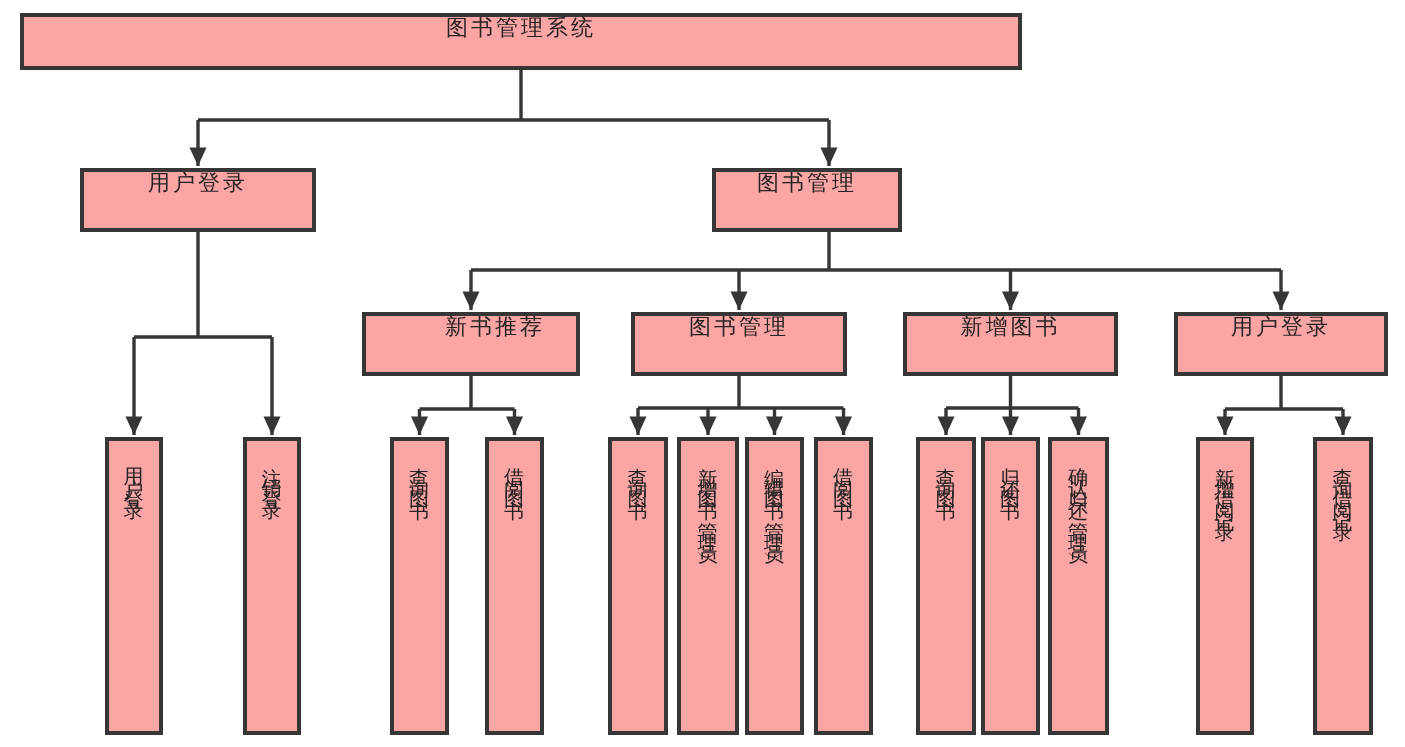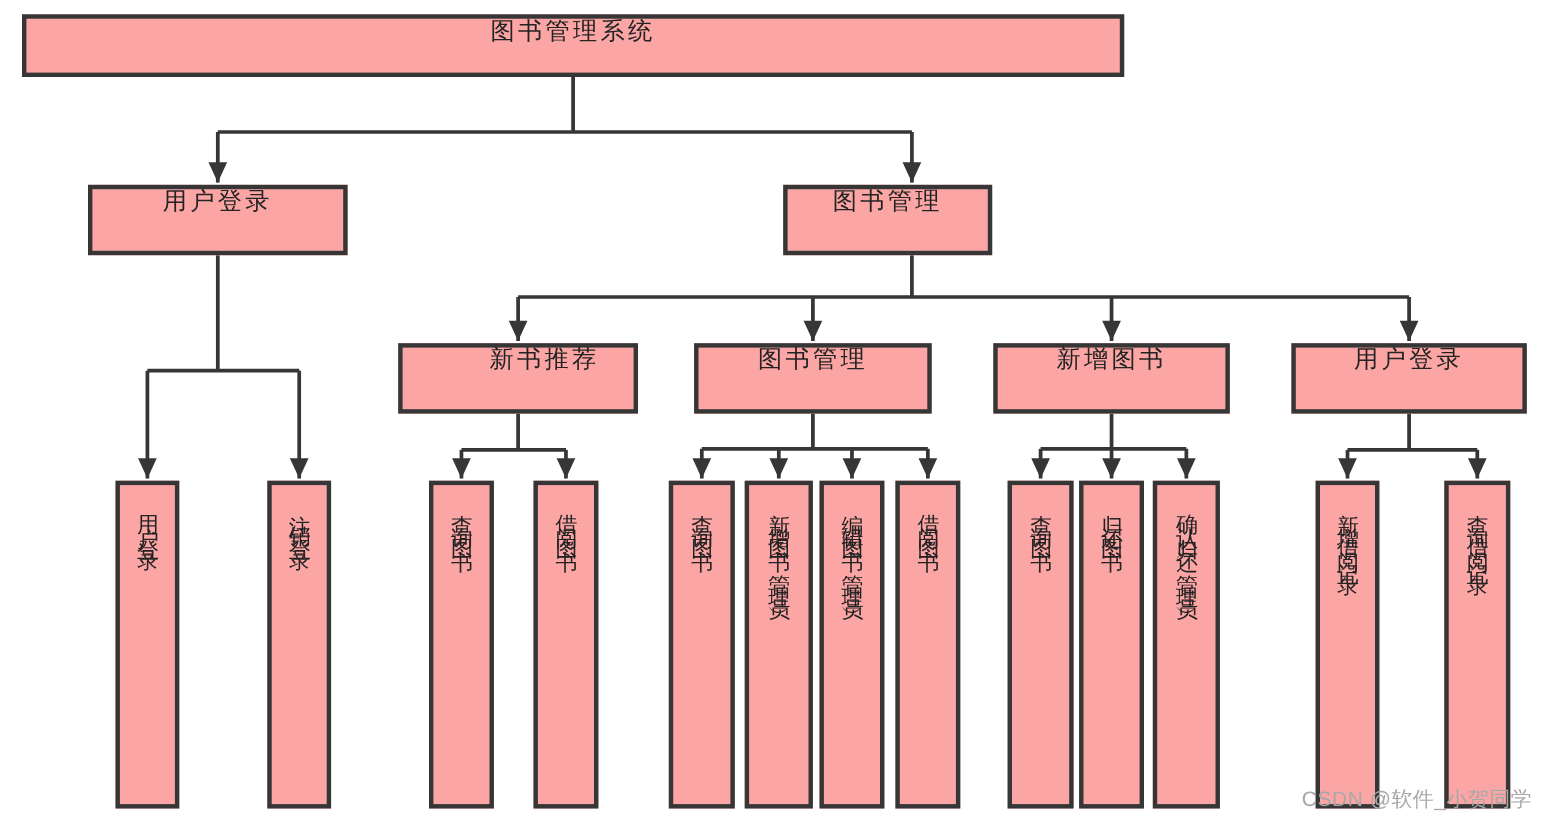--- a/index.html
+++ b/index.html
@@ -195,15 +195,14 @@
   <div class="node vnode n-lf11">
     <span class="vlabel">确认归还（管理员）</span>
   </div>
   <div class="node vnode n-lf12">
     <span class="vlabel">新增借阅记录</span>
   </div>
   <div class="node vnode n-lf13">
     <span class="vlabel">查询借阅记录</span>
   </div>
 
-  <div class="watermark">CSDN @软件_小贺同学</div>
 
 </div>
 
 </body></html>

